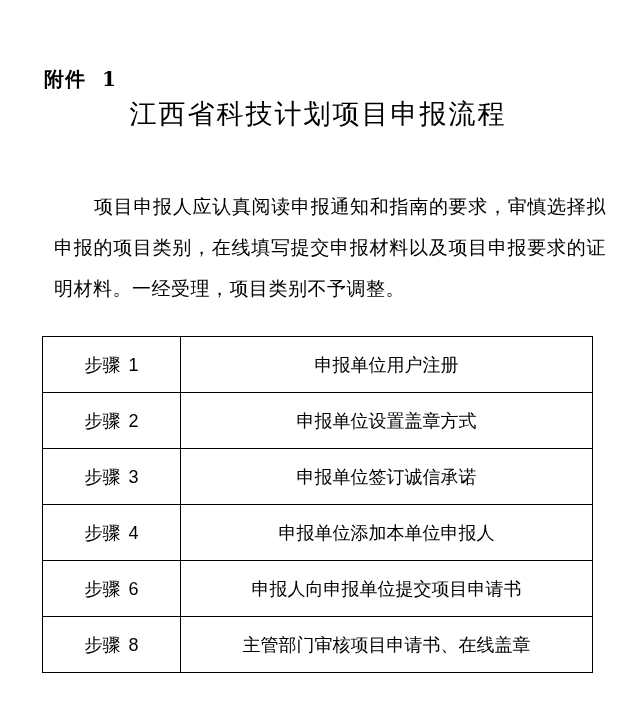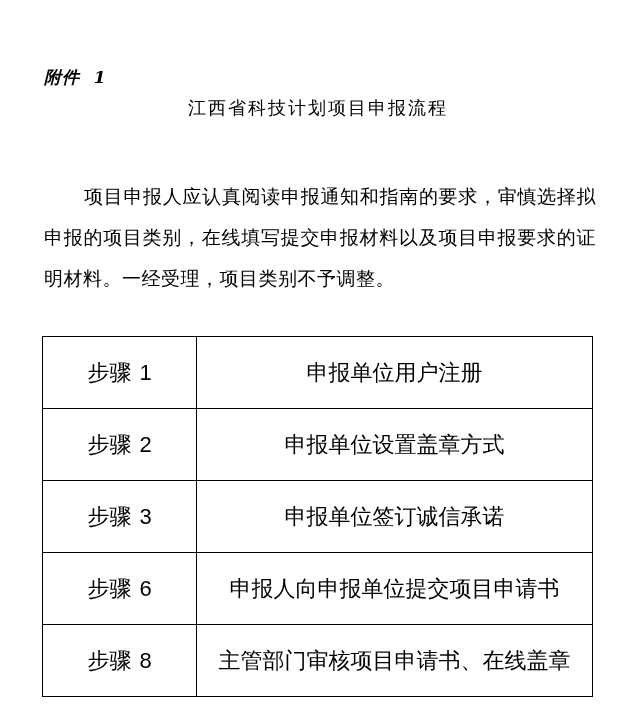--- a/index.html
+++ b/index.html
@@ -12,34 +12,33 @@
       height: 710px;
       position: relative;
       overflow: hidden;
       font-family: "DejaVu Sans", "Liberation Sans", sans-serif;
       color: #000000;
     }
     .attachment {
       position: absolute;
       left: 44px;
       top: 66px;
-      font-size: 17px;
+      font-size: 20px;
       font-weight: bold;
       font-family: "DejaVu Serif", "Liberation Serif", serif;
       letter-spacing: 1px;
       white-space: pre;
-      font-style: italic;
     }
     .title {
       position: absolute;
       left: 0;
       top: 96px;
       width: 636px;
       text-align: center;
-      font-size: 18px;
+      font-size: 27px;
       letter-spacing: 2px;
     }
     .intro {
       position: absolute;
       left: 44px;
       top: 176px;
       width: 552px;
       font-size: 19px;
       line-height: 41px;
       text-indent: 40px;
@@ -50,59 +49,63 @@
       position: absolute;
       left: 42px;
       top: 336px;
       width: 551px;
       border-collapse: collapse;
       table-layout: fixed;
     }
     table.steps td {
       border: 1.5px solid #000000;
       height: 39px;
-      padding: 16px;
-      font-size: 22px;
+      padding: 8px;
+      font-size: 18px;
       text-align: center;
       vertical-align: middle;
       white-space: nowrap;
       overflow: hidden;
     }
     table.steps td.step-label {
       width: 121px;
     }
     table.steps td.step-label .num {
       font-family: "Liberation Sans", sans-serif;
       margin-left: 8px;
     }
   </style>
 </head>
 <body>
 
 <div class="attachment">附件  1</div>
 
 <div class="title">江西省科技计划项目申报流程</div>
 
-<p class="intro" style="margin:0;">项目申报人应认真阅读申报通知和指南的要求，审慎选择拟申报的项目类别，在线填写提交申报材料以及项目申报要求的证明材料。一经受理，项目类别不予调整。</p>
+<p class="intro" style="margin:10px;">项目申报人应认真阅读申报通知和指南的要求，审慎选择拟申报的项目类别，在线填写提交申报材料以及项目申报要求的证明材料。一经受理，项目类别不予调整。</p>
 
 <table class="steps">
   <tbody>
     <tr>
       <td class="step-label"><span>步骤</span><span class="num">1</span></td>
       <td>申报单位用户注册</td>
     </tr>
     <tr>
       <td class="step-label"><span>步骤</span><span class="num">2</span></td>
       <td>申报单位设置盖章方式</td>
     </tr>
     <tr>
       <td class="step-label"><span>步骤</span><span class="num">3</span></td>
       <td>申报单位签订诚信承诺</td>
     </tr>
     <tr>
+      <td class="step-label"><span>步骤</span><span class="num">4</span></td>
+      <td>申报单位添加本单位申报人</td>
+    </tr>
+    <tr>
       <td class="step-label"><span>步骤</span><span class="num">6</span></td>
       <td>申报人向申报单位提交项目申请书</td>
     </tr>
     <tr>
       <td class="step-label"><span>步骤</span><span class="num">8</span></td>
       <td>主管部门审核项目申请书、在线盖章</td>
     </tr>
   </tbody>
 </table>
 

